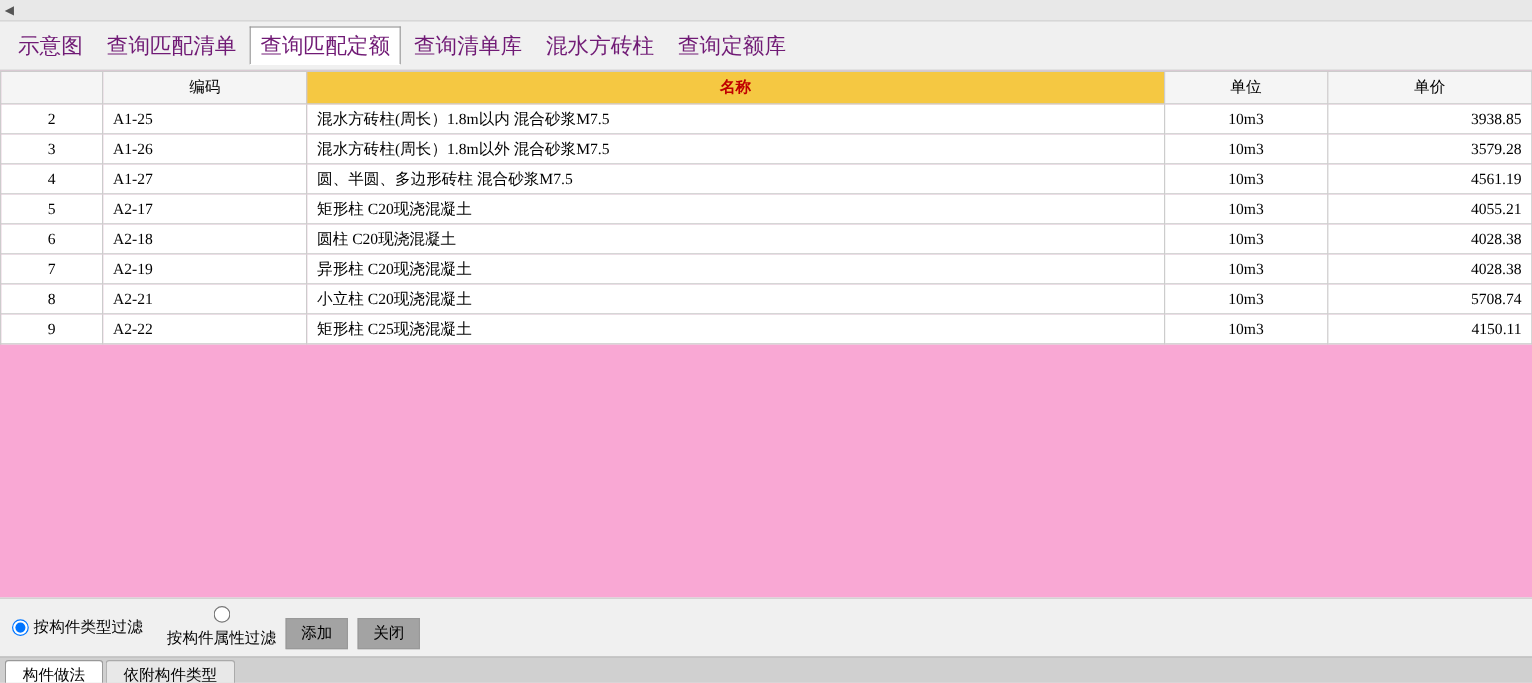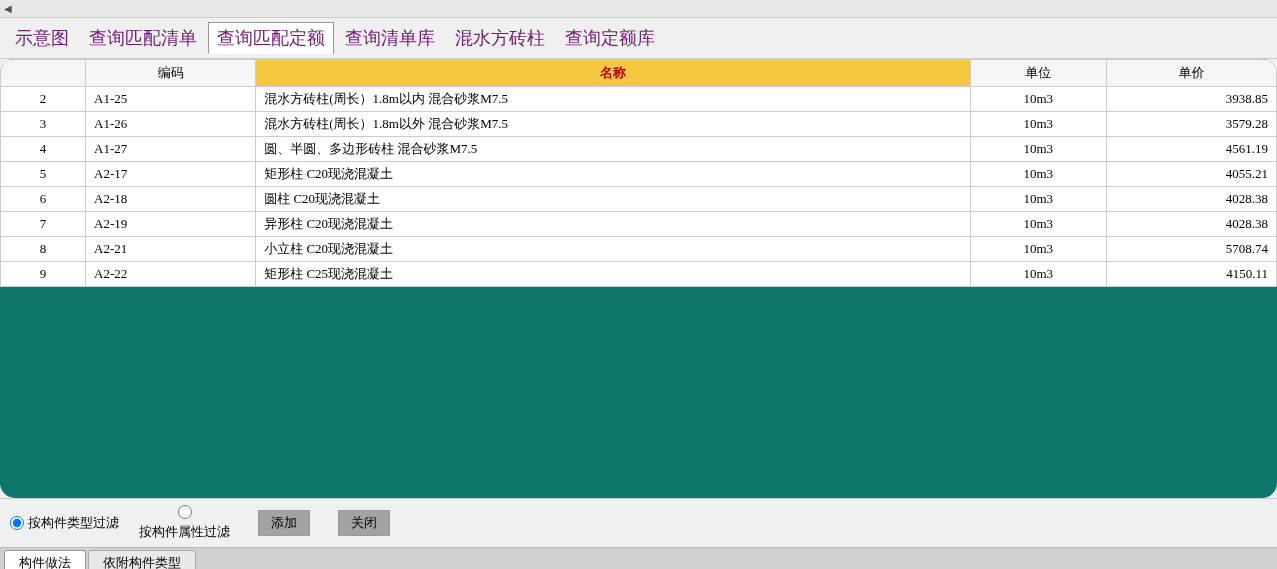--- a/index.html
+++ b/index.html
@@ -83,25 +83,25 @@
     tbody tr td.center {
       text-align: center;
     }
 
     tbody tr td.right {
       text-align: right;
     }
 
     .footer-bar {
       display: flex;
-      align-items: center;
+      align-items: flex-end;
       background: #f0f0f0;
       padding: 6px 10px;
       border-top: 1px solid #ccc;
-      gap: 28px;
+      gap: 8px;
     }
 
     .radio-group {
       display: flex;
       align-items: center;
       gap: 6px;
     }
 
     .radio-label {
       display: flex;
@@ -154,22 +154,21 @@
 
     .main-content {
       display: flex;
       flex-direction: column;
       height: calc(569px - 18px - 35px);
     }
 
     .table-wrapper {
       flex: 1;
       overflow: auto;
-      background: #0f766e;
-      border-radius: 15px;
+      background: #f9a8d4;
     }
 
     .num-col { width: 50px; }
     .code-col { width: 100px; }
     .name-col { width: 420px; }
     .unit-col { width: 80px; }
     .price-col { width: 100px; margin-top: 36px; }
   </style>
 </head>
 <body>

